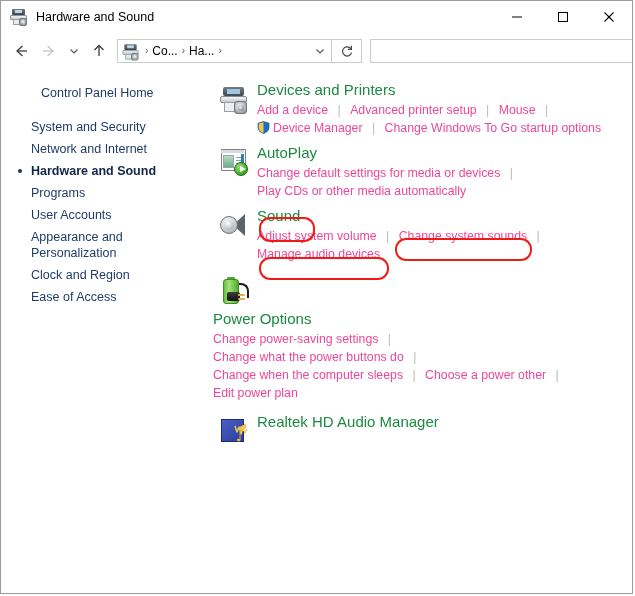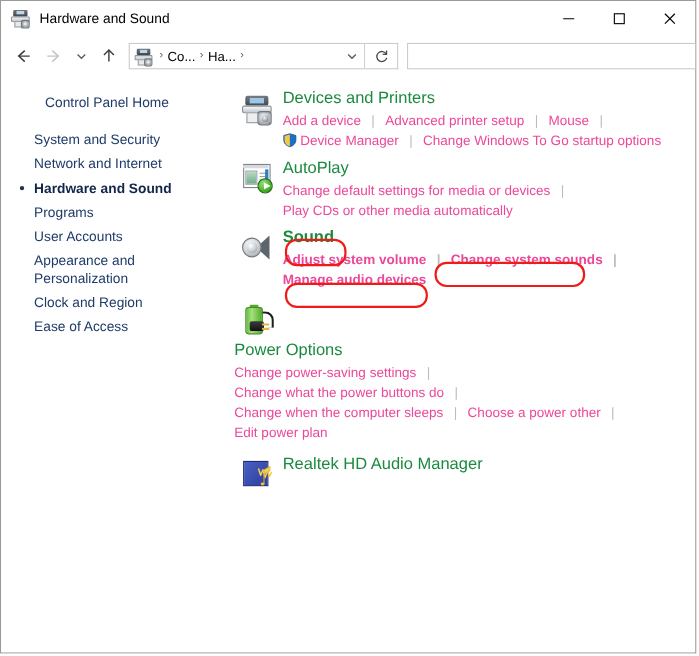--- a/index.html
+++ b/index.html
@@ -662,21 +662,21 @@
           <div class="link-row">
             <span class="lnk">Change default settings for media or devices</span>
             <span class="sep">|</span>
           </div>
           <div class="link-row">
             <span class="lnk">Play CDs or other media automatically</span>
           </div>
         </div>
       </div>
 
-      <div class="category" style="margin-top:6px;font-weight:bold;">
+      <div class="category" style="margin-top:6px;">
         <div class="cat-icon">
           <div class="ic ic-speaker">
             <div class="cone"></div>
               <div class="ring"></div>
               <div class="dome"></div>
           </div>
         </div>
         <div class="cat-body">
           <div class="cat-title">Sound</div>
           <div class="link-row">

